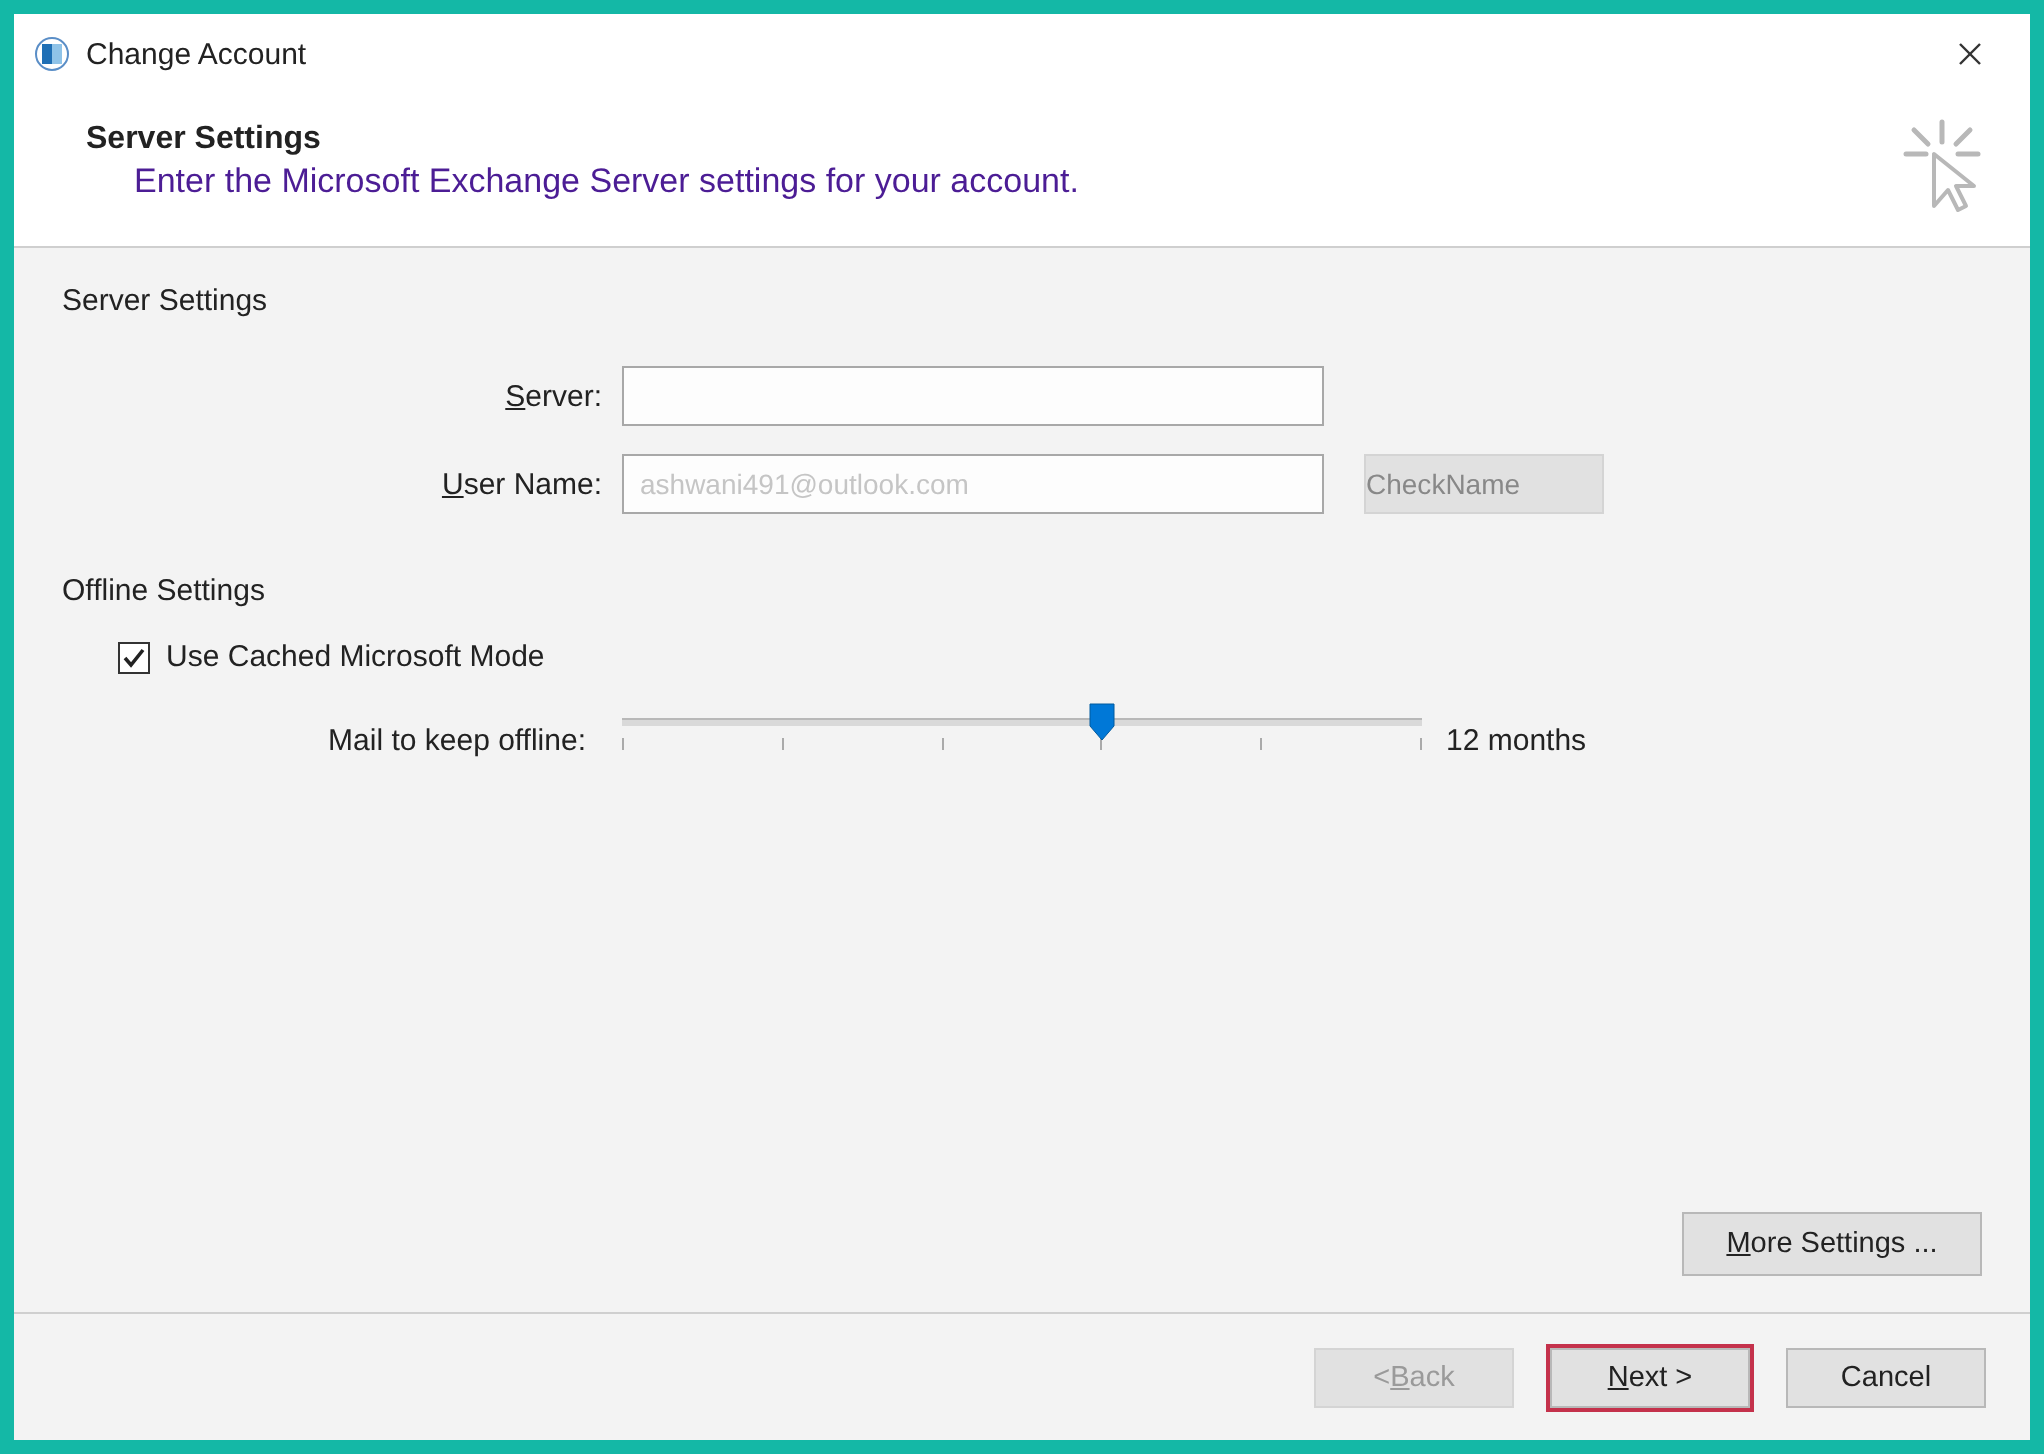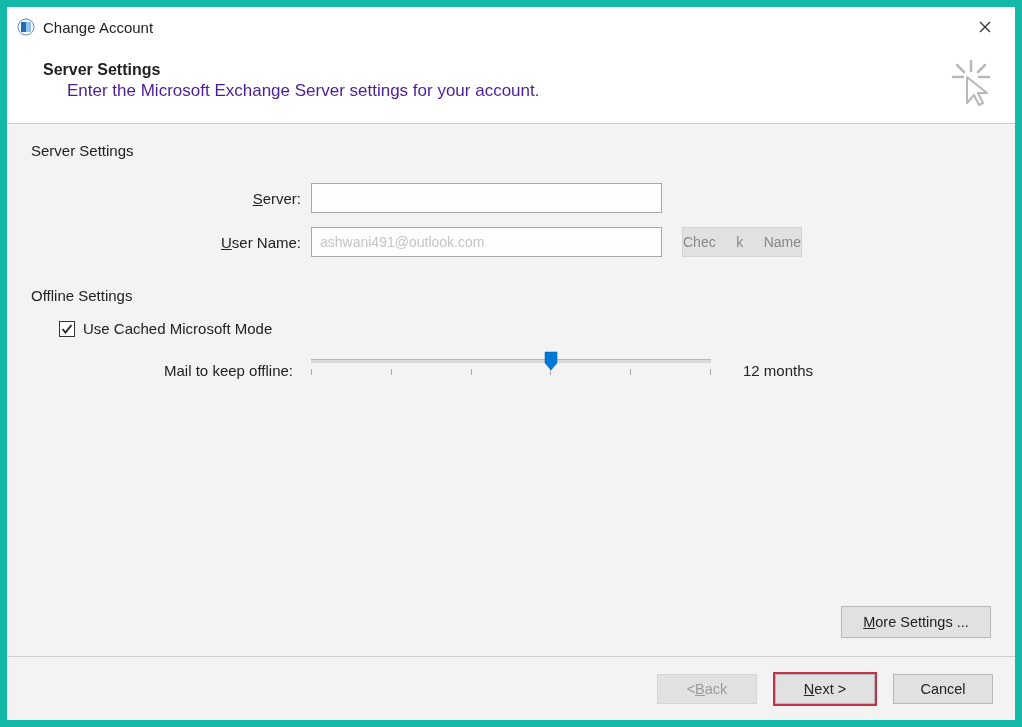--- a/index.html
+++ b/index.html
@@ -102,21 +102,21 @@
     background: #fdfdfd;
     color: #c5c5c5;
   }
   .check-name-btn {
     margin-left: 20px;
     width: 120px; height: 30px;
     background: #e1e1e1;
     border: 1px solid #d4d4d4;
     color: #888;
     font-size: 14px;
-    display: flex; align-items: center; justify-content: space-between;
+    display: flex; align-items: center; justify-content: flex-start;
   }
 
   .offline-section {
     margin-top: 30px;
   }
   .checkbox-row {
     display: flex; align-items: center;
     margin-left: 28px;
     margin-top: 16px;
     font-size: 15px;
@@ -163,21 +163,21 @@
     background: #aaa;
   }
   .slider-thumb {
     position: absolute;
     top: -4px;
     width: 14px; height: 20px;
     transform: translateX(-50%);
   }
   .slider-thumb svg { width: 14px; height: 20px; }
   .slider-value {
-    margin-left: 32px;
+    margin-left: 12px;
     font-size: 15px;
   }
 
   .more-settings-btn {
     position: absolute;
     right: 24px;
     bottom: 18px;
     width: 150px; height: 32px;
     background: #e1e1e1;
     border: 1px solid #b8b8b8;

